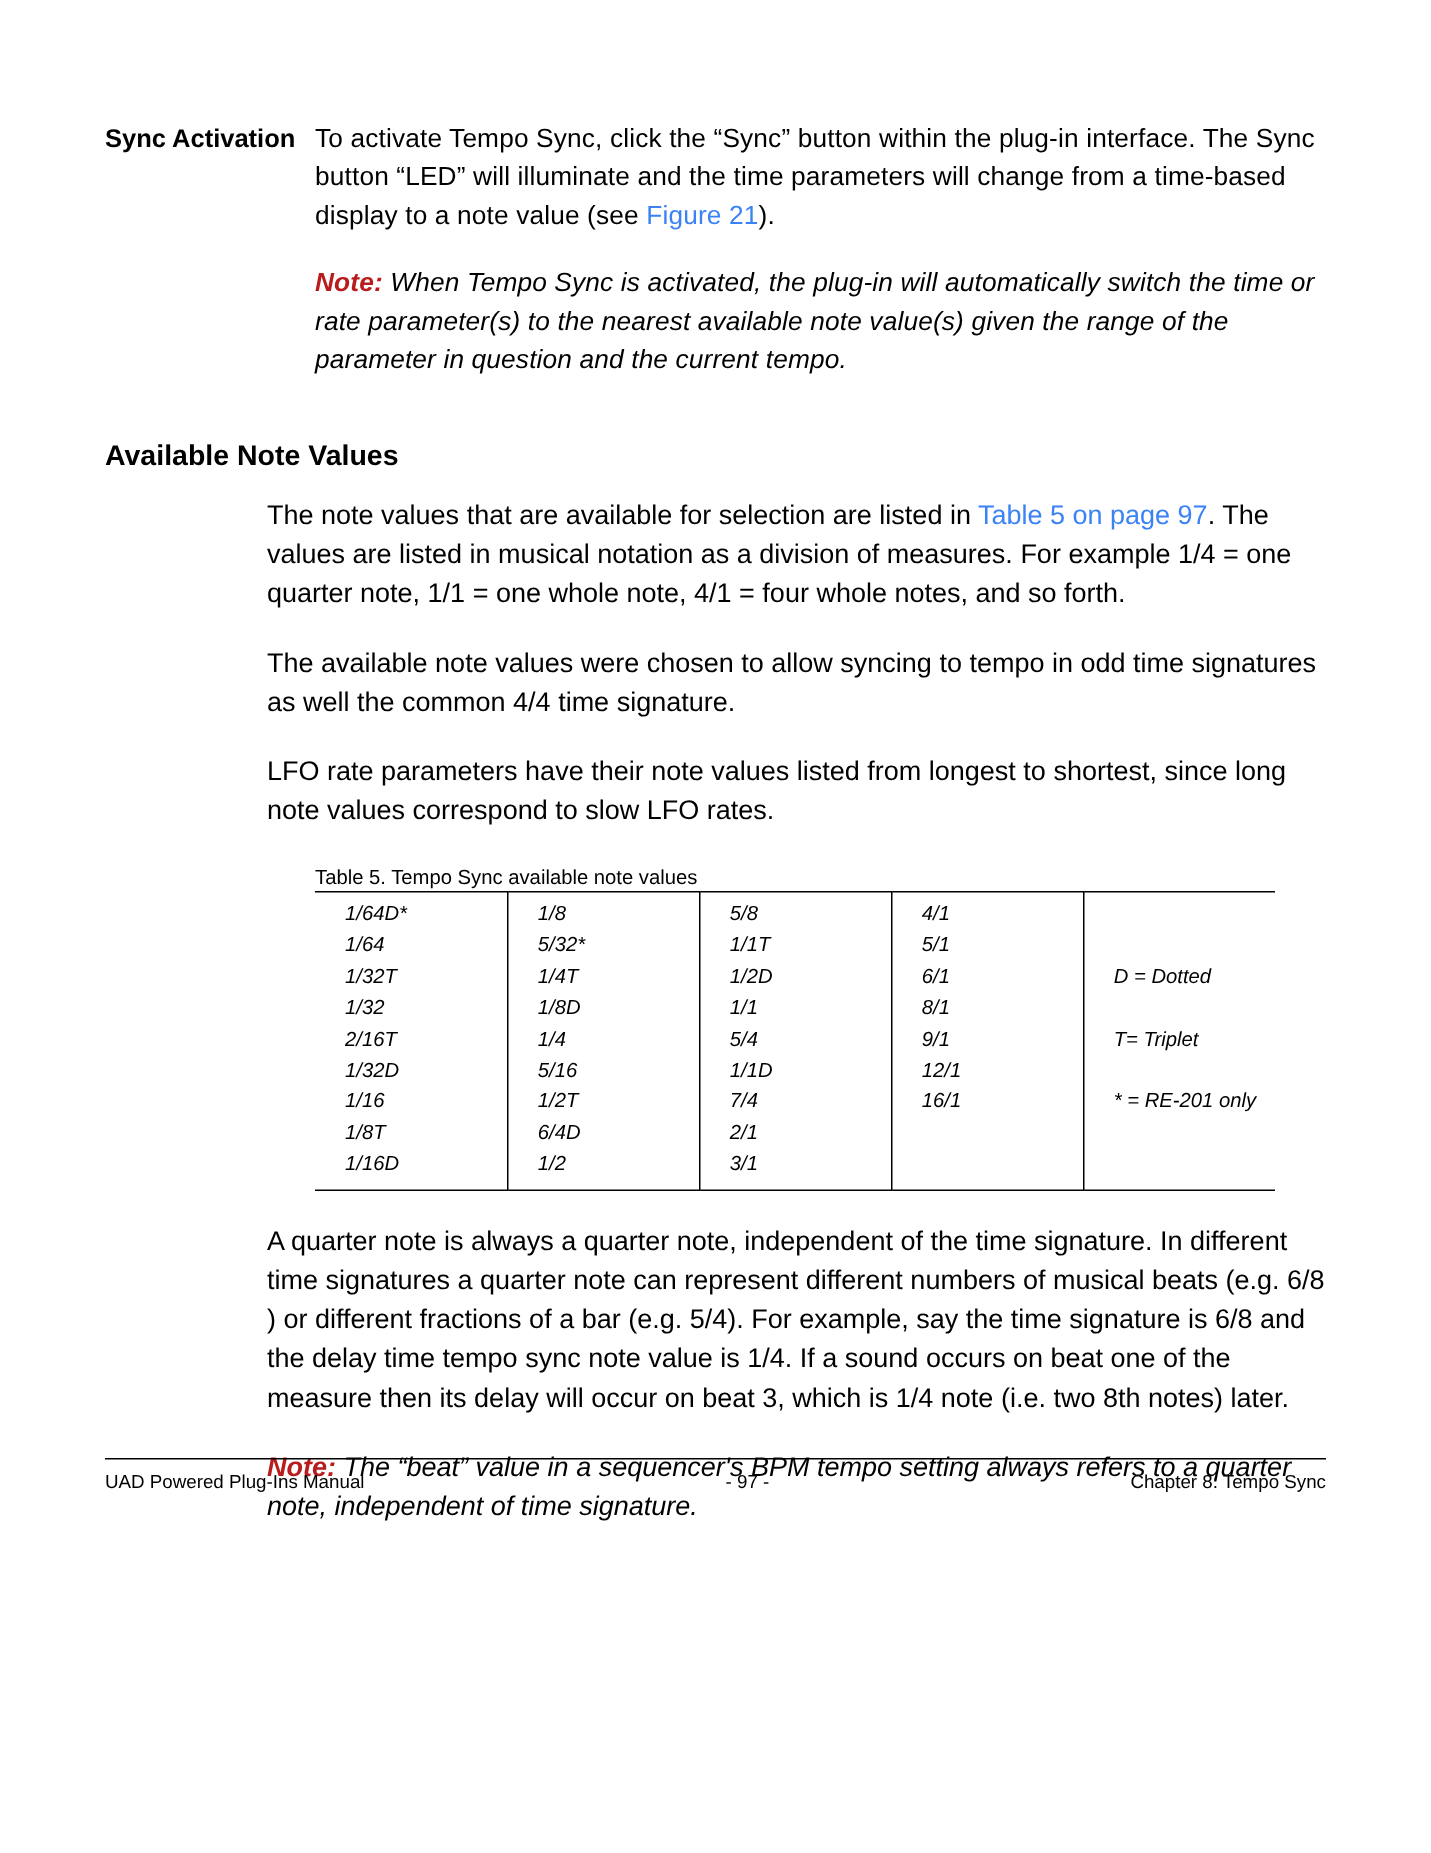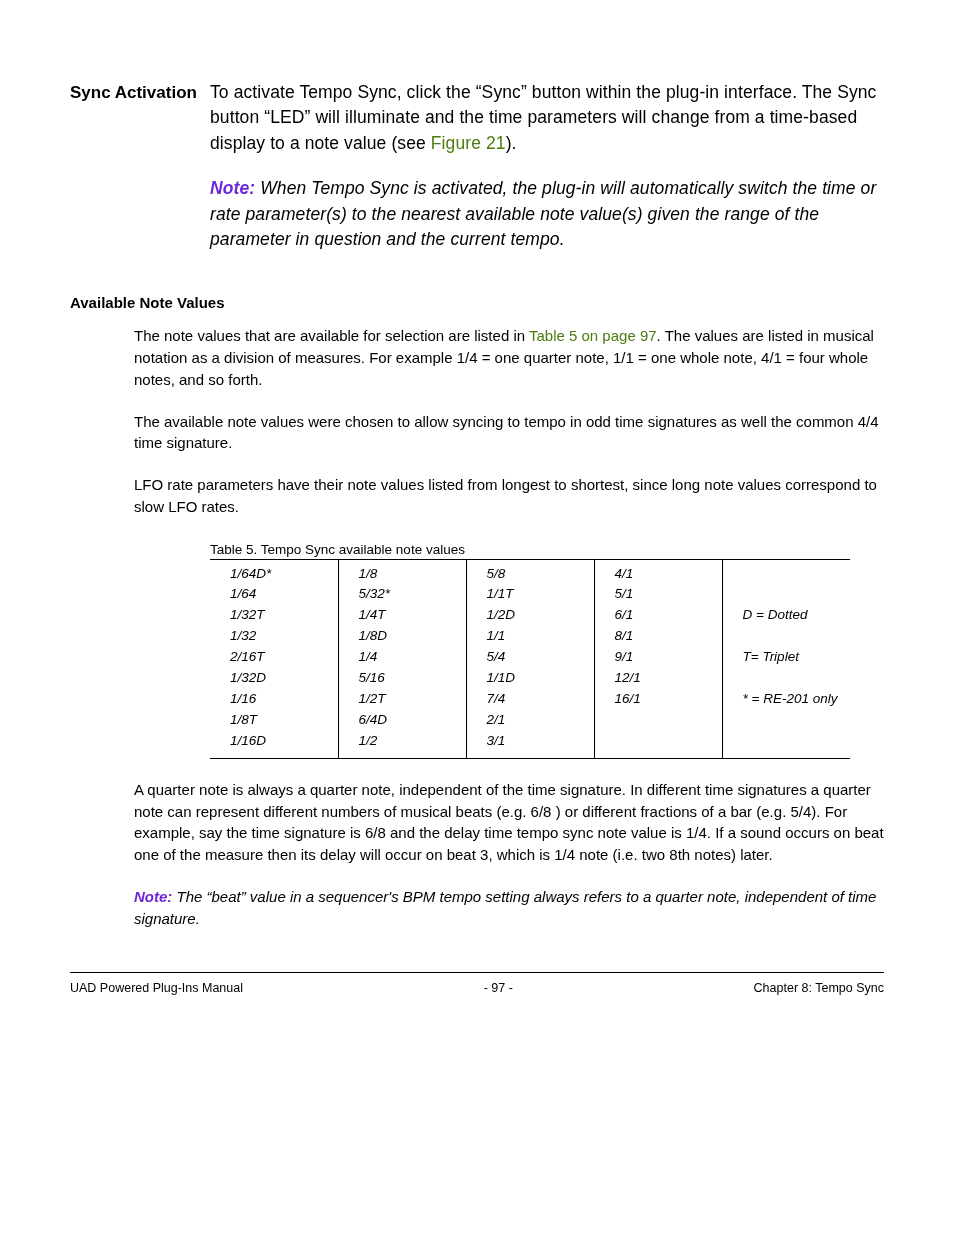--- a/index.html
+++ b/index.html
@@ -39,34 +39,34 @@
     font-size: 17.5px;
     line-height: 1.45;
     letter-spacing: 0.1px;
   }
   .body p { margin: 0 0 20px 0; }
 
   .section-heading {
     font-family: "Arial Narrow", "Helvetica Neue", Arial, sans-serif;
     font-stretch: condensed;
     font-weight: 700;
-    font-size: 15px;
+    font-size: 19px;
     margin: 22px 0 14px 0;
   }
 
   .indented-block {
-    margin-left: 64px;
-    font-size: 15px;
+    margin-left: 108px;
+    font-size: 18px;
     line-height: 1.45;
   }
   .indented-block p { margin: 0 0 20px 0; }
 
-  .link { color: #4d7c0f; }
+  .link { color: #3b82f6; }
   .note-label {
-    color: #6d28d9;
+    color: #b91c1c;
     font-weight: 700;
     font-style: italic;
   }
   .note-text { font-style: italic; }
 
   .table-caption {
     margin: 24px 0 2px 140px;
     font-family: Arial, Helvetica, sans-serif;
     font-size: 13.5px;
   }

